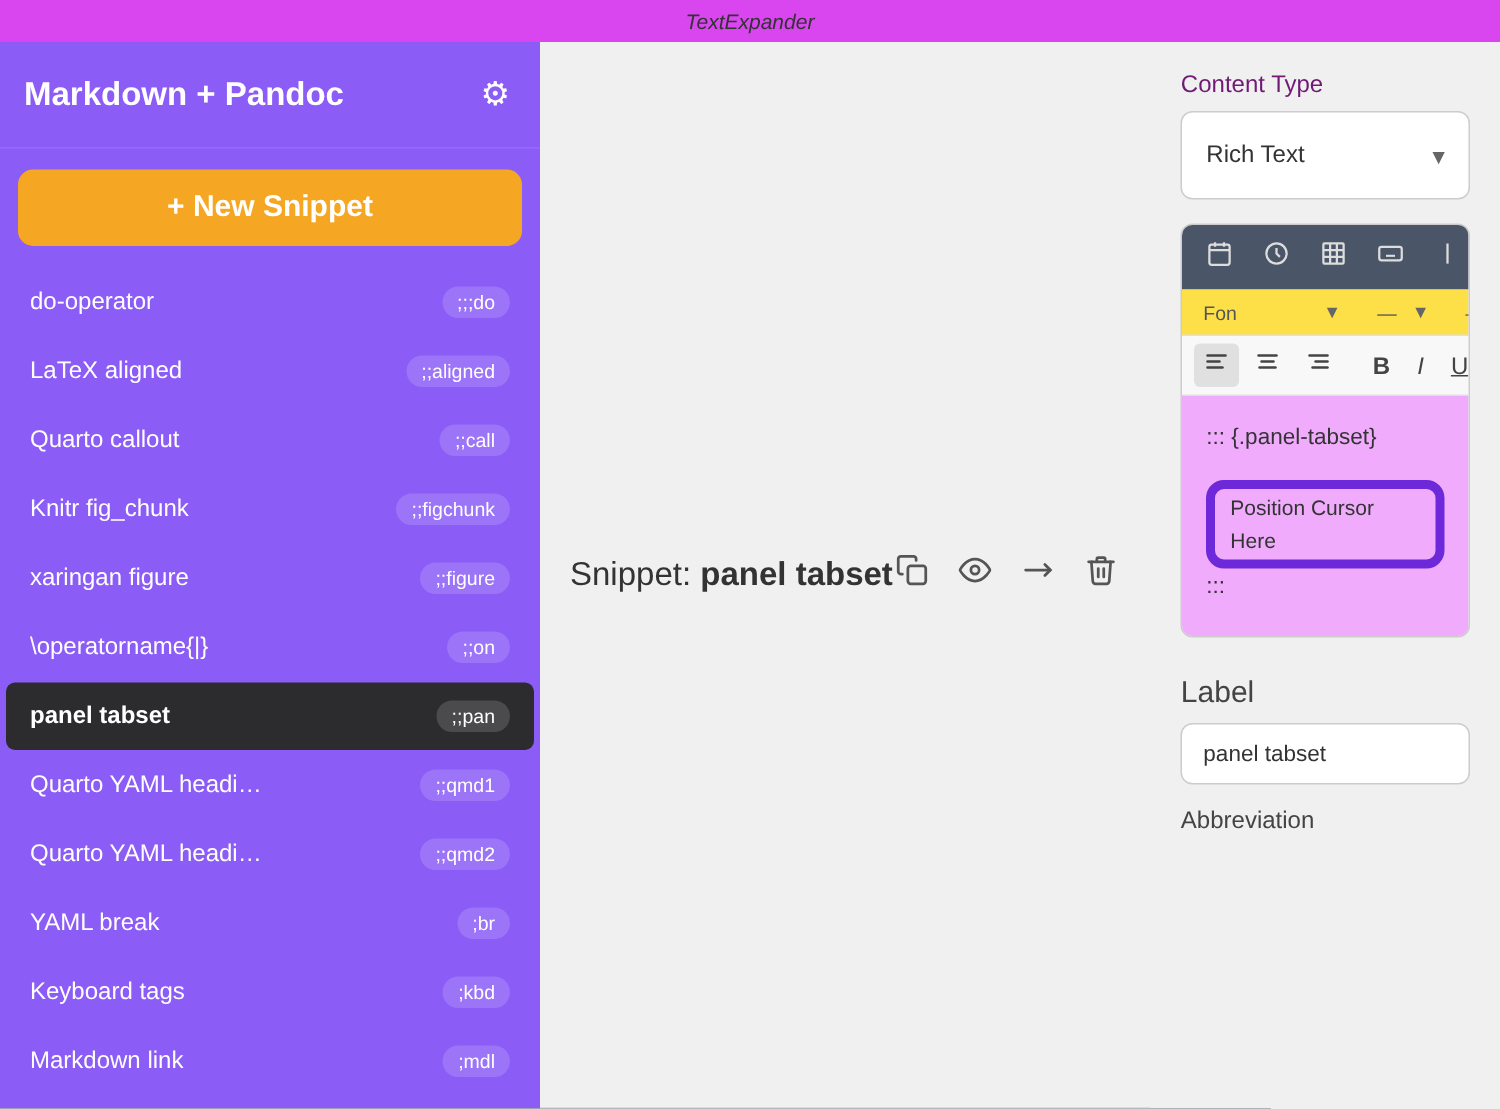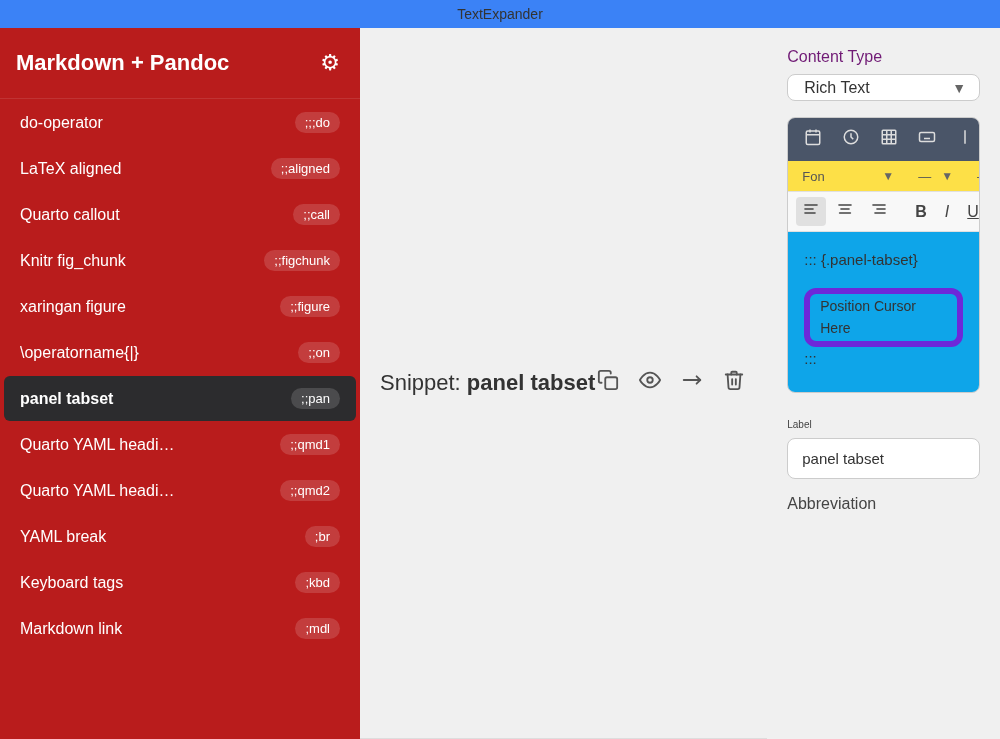--- a/index.html
+++ b/index.html
@@ -6,37 +6,38 @@
     body {
       font-family: -apple-system, BlinkMacSystemFont, "Segoe UI", Helvetica, Arial, sans-serif;
       background: #5a6475;
       width: 1000px;
       height: 739px;
       overflow: hidden;
       display: flex;
       flex-direction: column;
     }
     .title-bar {
-      background: #3b82f6;
+      background: #d946ef;
       text-align: center;
       padding: 6px 0;
       font-size: 14px;
       color: #333;
       font-weight: 500;
       flex-shrink: 0;
+      font-style: italic;
     }
     .main-container {
       display: flex;
       flex: 1;
       overflow: hidden;
     }
     
     .sidebar {
       width: 360px;
-      background: #b91c1c;
+      background: #8b5cf6;
       display: flex;
       flex-direction: column;
       flex-shrink: 0;
     }
     .sidebar-header {
       display: flex;
       align-items: center;
       justify-content: space-between;
       padding: 18px 16px;
       border-bottom: 1px solid rgba(255,255,255,0.1);
@@ -151,21 +152,21 @@
     }
     .select-wrapper {
       position: relative;
       margin-bottom: 16px;
     }
     .select-wrapper select {
       width: 100%;
       background: #fff;
       border: 1px solid #ccc;
       border-radius: 8px;
-      padding: 4px 16px;
+      padding: 20px 16px;
       font-size: 16px;
       color: #333;
       appearance: none;
       cursor: pointer;
     }
     .select-arrow {
       position: absolute;
       right: 14px;
       top: 50%;
       transform: translateY(-50%);
@@ -216,41 +217,41 @@
       background: none;
       border: none;
       cursor: pointer;
       color: #444;
       font-size: 17px;
       padding: 4px 7px;
       border-radius: 4px;
     }
     .fmt-btn.active { background: #e0e0e0; }
     .editor-body {
-      background: #0ea5e9;
+      background: #f0abfc;
       min-height: 160px;
       padding: 16px;
       font-size: 15px;
       color: #333;
       line-height: 1.6;
     }
     .cursor-placeholder {
       display: inline-block;
       border: 6px solid #6d28d9;
       border-radius: 12px;
       padding: 1px 10px;
       font-size: 14px;
       color: #333;
       margin-top: 16px;
     }
     .label-section {
       margin-top: 4px;
     }
     .label-text {
-      font-size: 10px;
+      font-size: 20px;
       color: #444;
       font-weight: 500;
       margin-bottom: 8px;
       margin-top: 26px;
     }
     .label-input {
       width: 100%;
       border: 1px solid #ccc;
       border-radius: 8px;
       padding: 11px 14px;
@@ -286,20 +287,21 @@
 </div>
 
 <div class="main-container">
 
   <div class="sidebar">
     <div class="sidebar-header">
       <span class="sidebar-title">Markdown + Pandoc</span>
       <button class="gear-btn">⚙</button>
     </div>
 
+    <button class="new-snippet-btn">+ New Snippet</button>
 
     <div class="snippet-list">
     <div class="snippet-item">
           <span class="snippet-name">do-operator</span>
           <span class="snippet-abbr">;;;do</span>
         </div>
         <div class="snippet-item">
           <span class="snippet-name">LaTeX aligned</span>
           <span class="snippet-abbr">;;aligned</span>
         </div>

